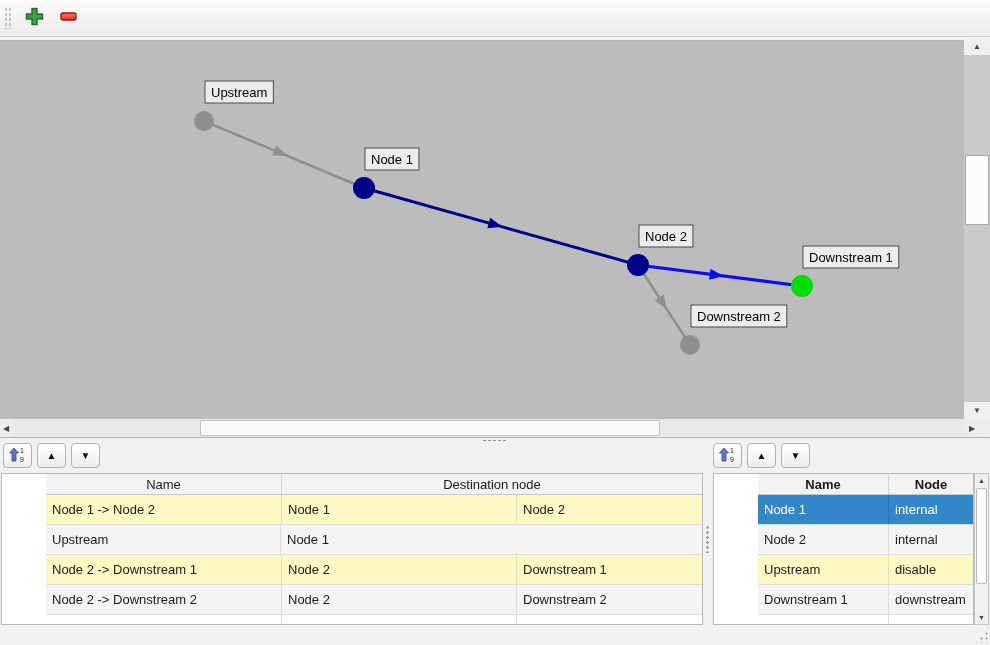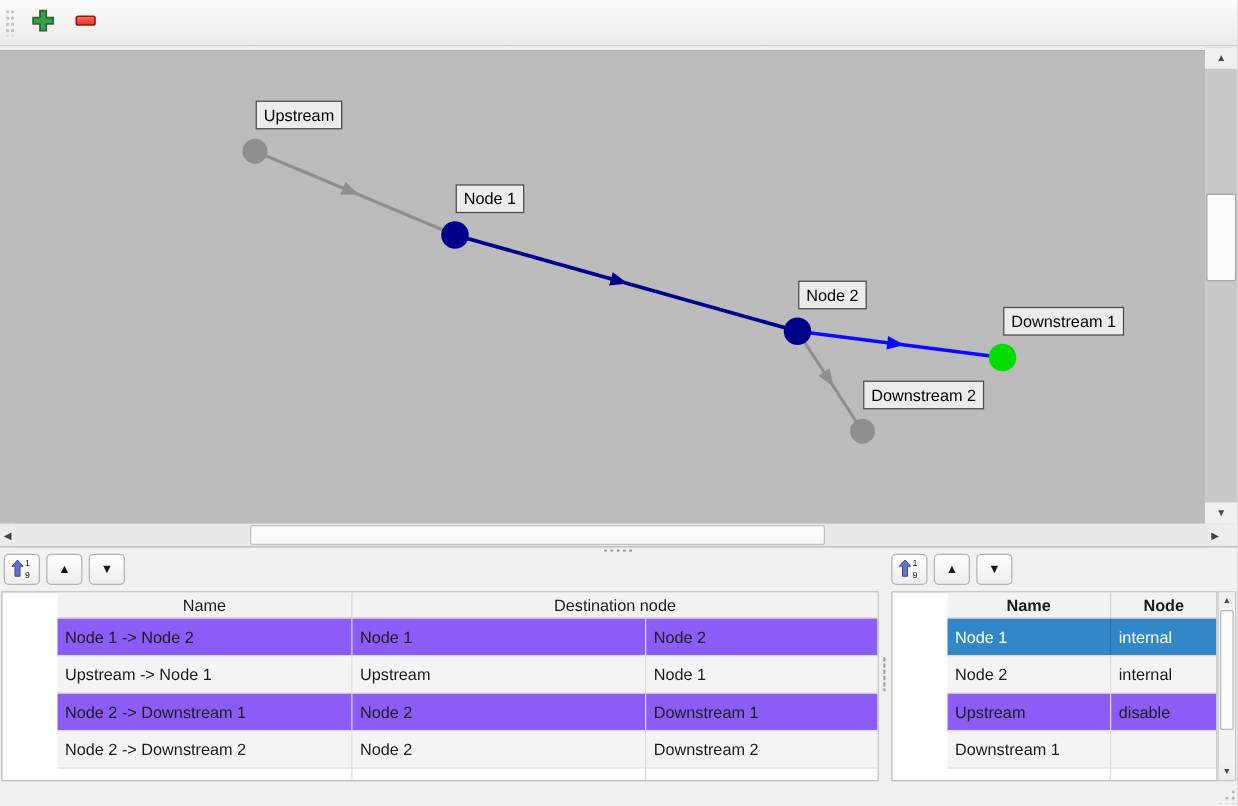--- a/index.html
+++ b/index.html
@@ -51,21 +51,21 @@
     justify-content:center; font-size:10px; color:#141414; }
 
   
   .table { position:absolute; top:473px; background:#fff; border:1px solid #b9b9b9; overflow:hidden;padding-left:44px; }
   .edges-table { left:1px; width:702px; height:152px; }
   .nodes-table { left:713px; width:261px; height:152px; }
   .thead { display:flex; height:21px; background:#f3f3f3; border-bottom:1px solid #c9c9c9; }
   .th { display:flex; align-items:center; justify-content:center; font-size:13px;
     border-right:1px solid #d6d6d6; }
   .nodes-table .th { font-weight:bold; }
-  .tr { display:flex; height:30px; border-bottom:1px solid #dcdcdc; background:#8b5cf6; }
+  .tr { display:flex; height:30px; border-bottom:1px solid #dcdcdc; background:#fef9c3; }
   .tbody .tr:nth-child(even) { background:#f4f4f4; }
   .tr.stub { height:9px; border-bottom:none; background:#fff; }
   .td { display:flex; align-items:center; padding:0 6px; font-size:13px;
     border-right:1px solid #dcdcdc; white-space:nowrap; overflow:hidden; }
   .tr.selected { background:#3287c8 !important; color:#fff; }
   .tr.selected .td { border-right-color:#2a76b0; }
   .edges-table .c0 { width:236px; } .edges-table .c1 { width:235px; } .edges-table .c2 { flex:1; border-right:none; }
   .nodes-table .n0 { width:131px; } .nodes-table .n1 { flex:1; border-right:none; }
 
   
@@ -198,21 +198,20 @@
     <div class="th c0">Name</div>
     <div class="th c2">Destination node</div>
   </div>
   <div class="tbody">
     <div class="tr">
       <div class="td c0">Node 1 -&gt; Node 2</div>
       <div class="td c1">Node 1</div>
       <div class="td c2">Node 2</div>
     </div>
     <div class="tr">
-      <div class="td c0">Upstream -&gt; Node 1</div>
       <div class="td c1">Upstream</div>
       <div class="td c2">Node 1</div>
     </div>
     <div class="tr">
       <div class="td c0">Node 2 -&gt; Downstream 1</div>
       <div class="td c1">Node 2</div>
       <div class="td c2">Downstream 1</div>
     </div>
     <div class="tr">
       <div class="td c0">Node 2 -&gt; Downstream 2</div>
@@ -244,20 +243,21 @@
     <div class="tr">
       <div class="td n0">Node 2</div>
       <div class="td n1">internal</div>
     </div>
     <div class="tr">
       <div class="td n0">Upstream</div>
       <div class="td n1">disable</div>
     </div>
     <div class="tr">
       <div class="td n0">Downstream 1</div>
+      <div class="td n1">downstream</div>
     </div>
     <div class="tr stub">
       <div class="td n0"></div>
       <div class="td n1"></div>
     </div>
   </div>
 </div>
 
 <div class="tscroll">
   <div class="sbtn up">▲</div>

